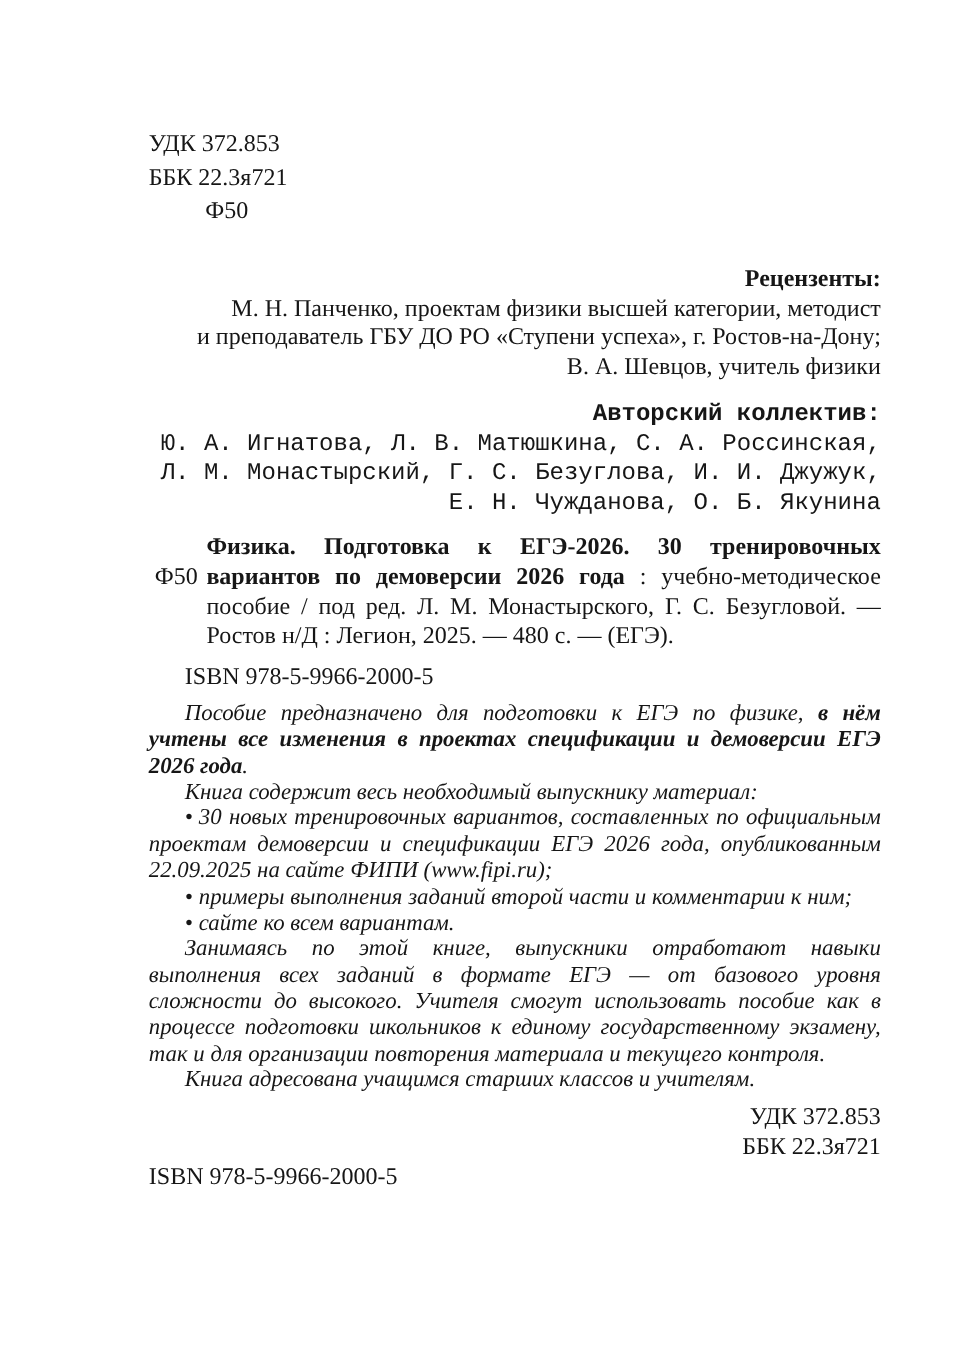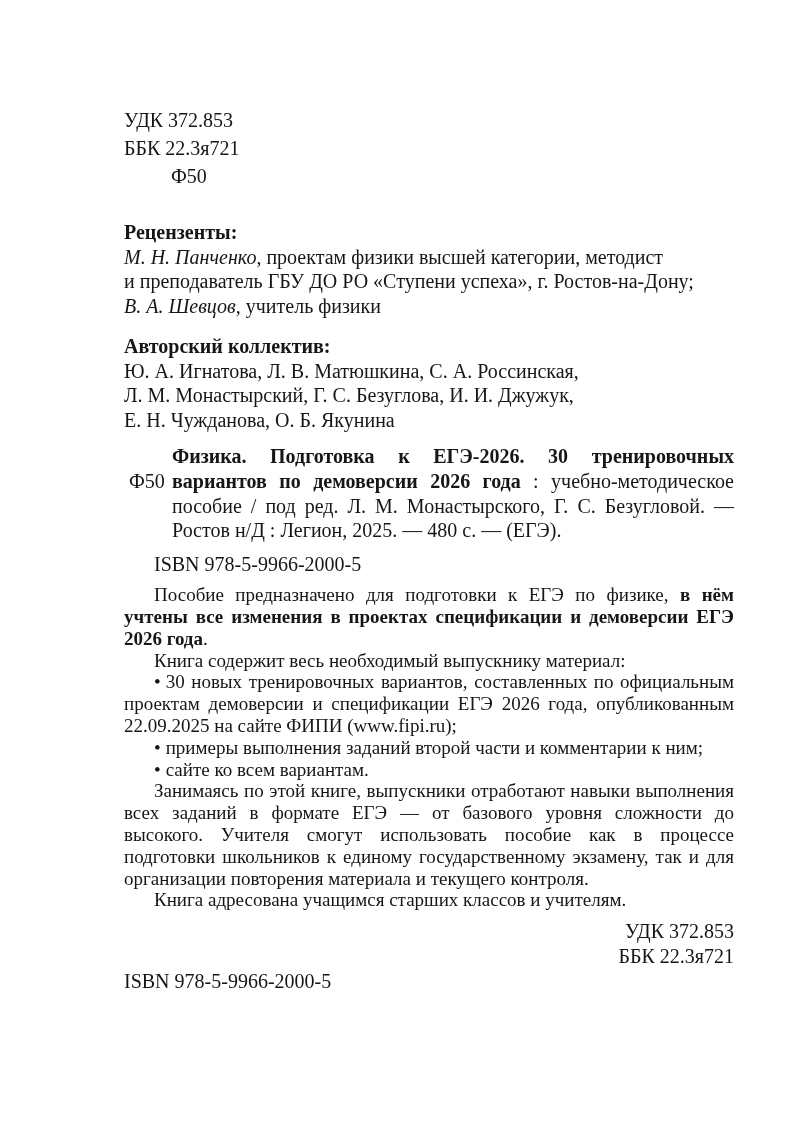--- a/index.html
+++ b/index.html
@@ -13,37 +13,37 @@
     height: 1130px;
     box-sizing: border-box;
     background: #ffffff;
     color: #161616;
     font-family: "Liberation Serif", "DejaVu Serif", serif;
     padding: 106px 110px 0 80px;
     overflow: hidden;
     margin-left: 44px;
   }
   .bold { font-weight: bold; }
-  .italic { font-style: italic; }
+  .italic { }
 
   
   .class-block {
     font-size: 20px;
     line-height: 28px;
   }
   .class-block .sign { padding-left: 47px; }
 
   
   .centered {
-    text-align: left;
+    text-align: right;
     font-size: 20px;
     line-height: 24.5px;
   }
   .reviewers { margin-top: 30px; }
-  .authors   { margin-top: 16px; }
+  .authors   { margin-top: 16px; font-family: Liberation Mono, monospace; }
 
   
   .biblio {
     position: relative;
     margin-top: 12px;
     margin-left: 48px;
     font-size: 20px;
     line-height: 24.8px;
     text-align: justify;
   }
@@ -64,20 +64,21 @@
   
   .annotation {
     margin-top: 7px;
     font-size: 19px;
     line-height: 21.8px;
     text-align: justify;
   }
   .annotation p {
     margin: 0;
     text-indent: 30px;
+    font-style: italic;
   }
   .annotation .marker { margin-right: 5px; }
 
   
   .footer {
     margin-top: 8px;
     font-size: 20px;
     line-height: 25px;
   }
   .footer .right { text-align: right; }

